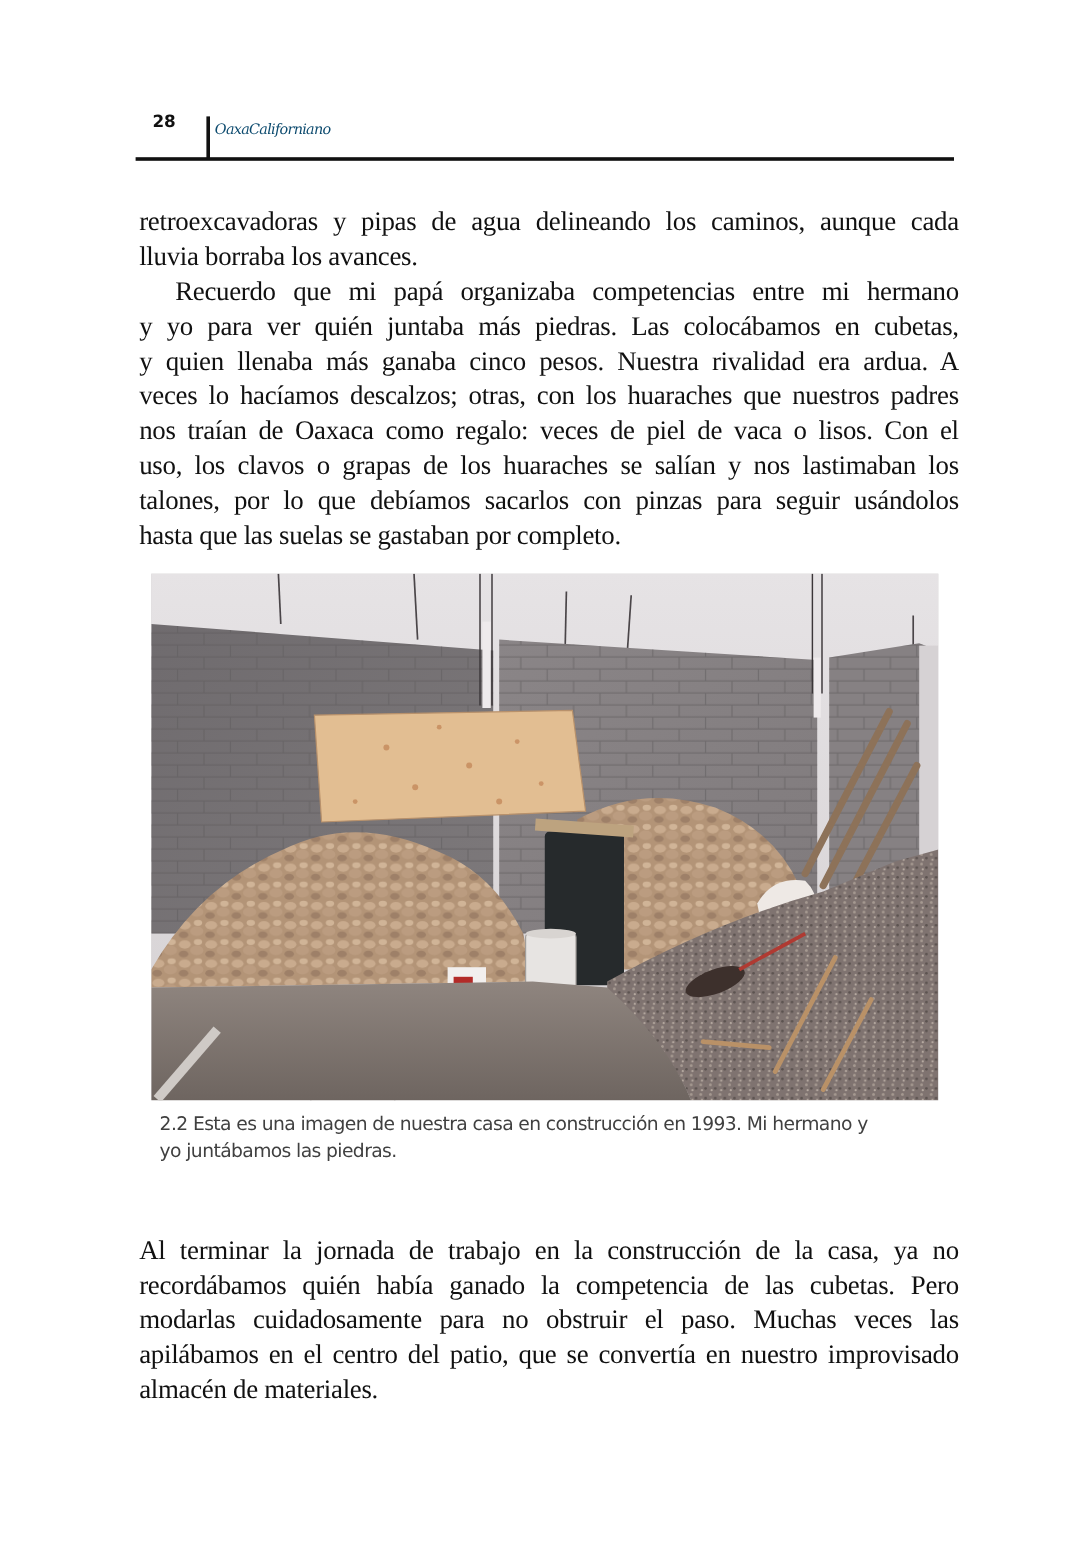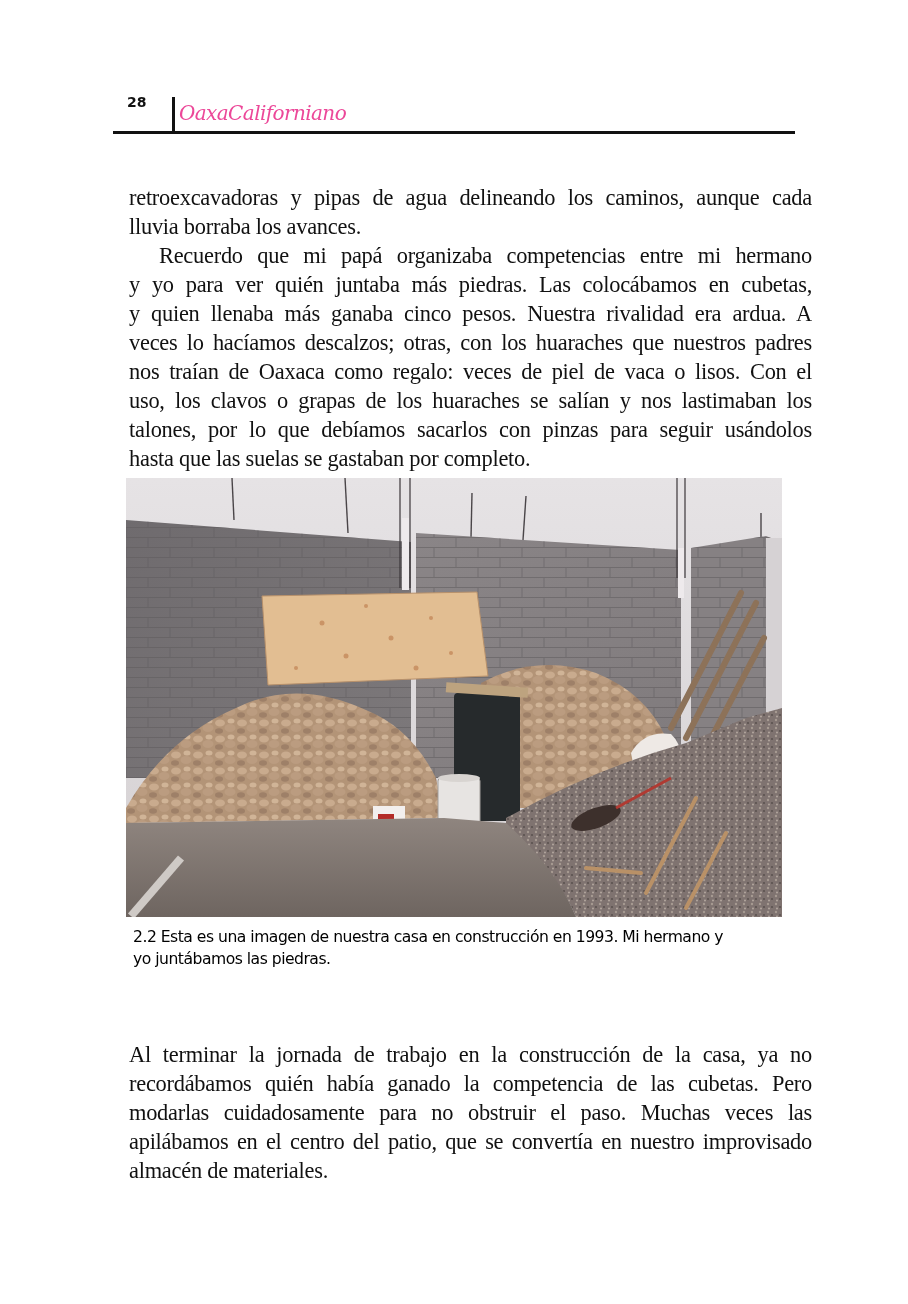--- a/index.html
+++ b/index.html
@@ -2,31 +2,31 @@
 <html><head>
   <meta charset="utf-8">
   <style>
     html, body { margin: 0; padding: 0; background: #ffffff; }
     body { width: 908px; height: 1304px; position: relative; overflow: hidden; }
     .page { position: absolute; left: 0; top: 0; width: 908px; height: 1304px; background: #fff; color: #111; }
 
     .header { position: absolute; left: 113px; top: 90px; width: 682px; height: 44px; }
     .page-num { position: absolute; left: 14px; top: 4px; font-family: "DejaVu Sans", sans-serif; font-weight: bold; font-size: 14px; color: #111; }
     .header-bar { position: absolute; left: 59px; top: 7px; width: 3px; height: 36px; background: #111; }
-    .running-title { position: absolute; left: 66px; top: 11px; font-family: "DejaVu Serif", serif; font-style: italic; font-size: 20px; color: #ec4899; letter-spacing: -0.6px; font-weight: 200; }
+    .running-title { position: absolute; left: 66px; top: 11px; font-family: "DejaVu Serif", serif; font-style: italic; font-size: 12px; color: #0c4a6e; letter-spacing: -0.6px; font-weight: 200; }
     .header-rule { position: absolute; left: 0; top: 41px; width: 682px; height: 2.5px; background: #111; }
 
-    .para { position: absolute; left: 113px; width: 683px; font-family: "Liberation Serif", serif; font-size: 22.4px; line-height: 29px; color: #111; text-align: justify; margin: 16px; letter-spacing: -0.25px; }
+    .para { position: absolute; left: 113px; width: 683px; font-family: "Liberation Serif", serif; font-size: 22.4px; line-height: 29px; color: #111; text-align: justify; margin: 3px; letter-spacing: -0.25px; }
     .para .ln { display: block; text-align: justify; text-align-last: justify; white-space: nowrap; }
     .para .ln.last { text-align-last: left; }
     .para .ln.indent { padding-left: 30px; }
 
     .photo { position: absolute; left: 126px; top: 478px; width: 656px; height: 439px; overflow: hidden; background: #d9d6d8; }
 
-    .caption { position: absolute; left: 133px; top: 926px; width: 650px; font-family: "DejaVu Sans", sans-serif; font-size: 15.6px; line-height: 22px; color: #000000; letter-spacing: -0.5px; }
+    .caption { position: absolute; left: 133px; top: 926px; width: 650px; font-family: "DejaVu Sans", sans-serif; font-size: 15.6px; line-height: 22px; color: #404040; letter-spacing: -0.5px; }
     .caption .ln { display: block; white-space: nowrap; }
   </style>
 </head>
 <body>
 
 <div class="page">
 
   <div class="header">
     <span class="page-num">28</span>
     <div class="header-bar"></div>

